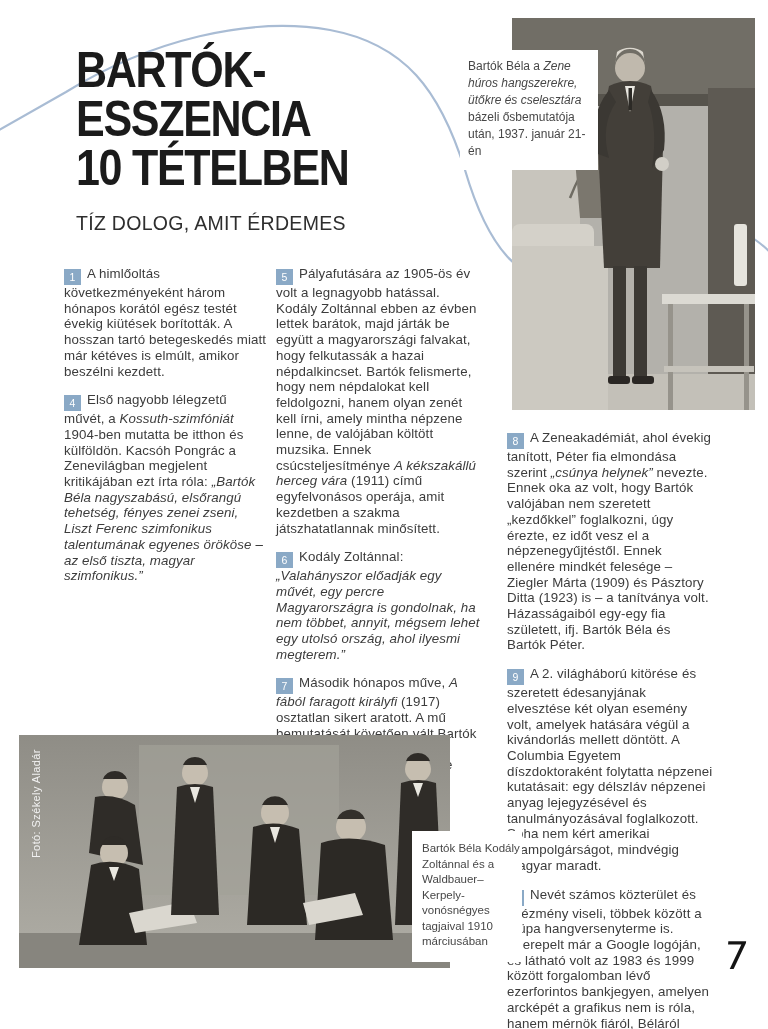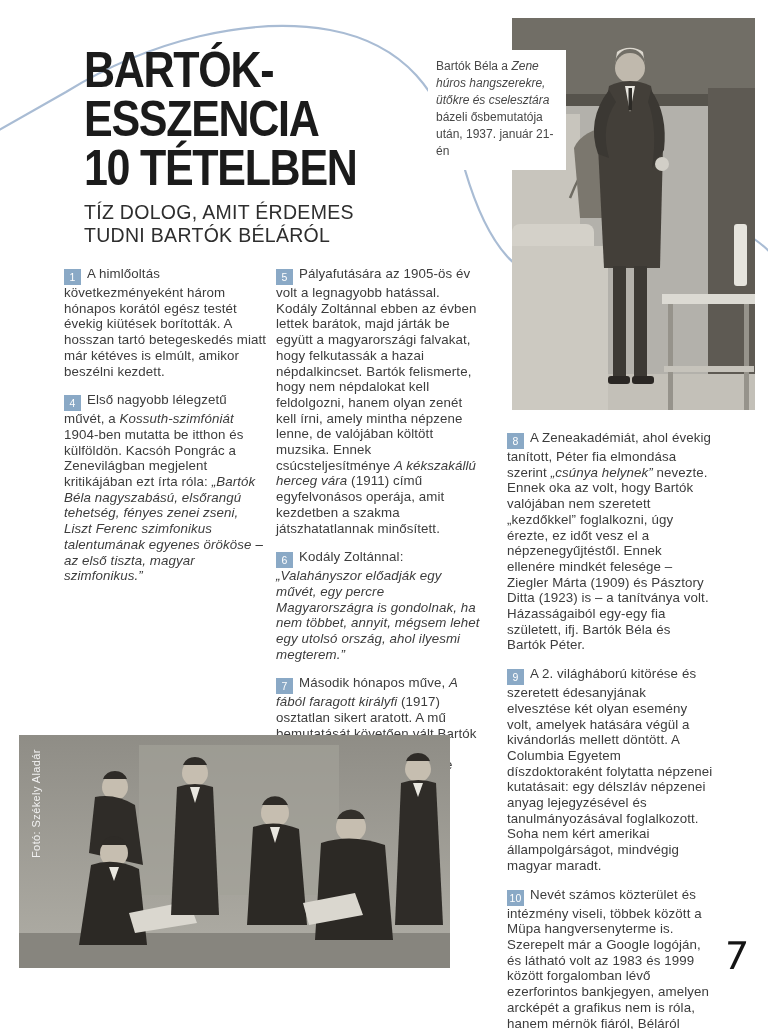--- a/index.html
+++ b/index.html
@@ -3,33 +3,33 @@
 <meta charset="utf-8">
 <style>
   :root{ --accent:#a9bcd4; --badge:#8aa9c6; --ink:#1b1b1b; --body:#3c3c3c; }
   html,body{margin:0;padding:0;}
   body{background:#e9e9e9;font-family:"Liberation Sans",sans-serif;}
   .page{position:relative;width:768px;height:1029px;background:#ffffff;overflow:hidden;}
 
   .curve{position:absolute;inset:0;z-index:1;pointer-events:none;}
   .curve path{stroke:var(--accent);stroke-width:2.2;fill:none;stroke-linecap:round;}
 
-  .masthead{position:absolute;left:84px;top:46px;z-index:2;}
+  .masthead{position:absolute;left:76px;top:46px;z-index:2;}
   .tl{display:block;font-weight:700;color:var(--ink);font-size:50px;line-height:49px;
       letter-spacing:-1.5px;transform:scaleX(0.86);transform-origin:left top;white-space:nowrap;}
-  .subtitle{margin-top:8px;}
+  .subtitle{margin-top:19px;}
   .sl{display:block;font-size:19.5px;line-height:23px;color:#2e2e2e;letter-spacing:0.3px;white-space:nowrap;}
 
   .photo{position:absolute;z-index:2;overflow:hidden;}
   .photo svg{display:block;}
   #photo-top{left:512px;top:18px;width:243px;height:392px;}
   #photo-bottom{left:19px;top:735px;width:431px;height:233px;}
 
   .capbox{position:absolute;background:#fff;z-index:3;color:#474747;}
-  #cap-top{left:428px;top:50px;width:126px;padding:8px 4px 10px 8px;font-size:12px;line-height:17px;}
+  #cap-top{left:460px;top:50px;width:126px;padding:8px 4px 10px 8px;font-size:12px;line-height:17px;}
   #cap-bottom{left:412px;top:831px;width:100px;padding:10px 0 12px 10px;font-size:11.5px;line-height:15.5px;}
   .capbox em{font-style:italic;}
 
   .credit{position:absolute;left:30px;top:858px;z-index:4;color:#f2f2f2;font-size:11px;
           letter-spacing:0.4px;transform:rotate(-90deg);transform-origin:0 0;white-space:nowrap;}
 
   .col{position:absolute;z-index:2;width:206px;}
   #col1{left:64px;top:266px;}
   #col2{left:276px;top:266px;}
   #col3{left:507px;top:430px;}
@@ -52,21 +52,20 @@
   </svg>
 
   <header class="masthead">
     <h1 style="margin:0;">
       <span class="tl">BARTÓK-</span>
       <span class="tl">ESSZENCIA</span>
       <span class="tl">10 TÉTELBEN</span>
     </h1>
     <div class="subtitle">
       <span class="sl">TÍZ DOLOG, AMIT ÉRDEMES</span>
-      <span class="sl">TUDNI BARTÓK BÉLÁRÓL</span>
     </div>
   </header>
 
   <figure class="photo" id="photo-top" style="margin:0;">
     <svg width="243" height="392" viewBox="0 0 243 392">
       <rect width="243" height="392" fill="#b3b1ab"></rect>
       <rect width="243" height="78" fill="#716e66"></rect>
       <rect y="76" width="243" height="12" fill="#56534c"></rect>
       <rect x="196" y="70" width="47" height="322" fill="#5e5a53"></rect>
       <rect y="356" width="243" height="36" fill="#c3c0b8"></rect>
@@ -145,16 +144,17 @@
       <polygon points="284,168 336,158 344,180 290,190" fill="#dad7cf"></polygon>
       <circle cx="399" cy="34" r="13" fill="#c6beb0"></circle>
         <path d="M387 26 a13 13 0 0 1 24 0 Z" fill="#2e2b27"></path>
       <path d="M382 48 Q399 42 417 48 L424 190 L376 190 Z" fill="#2f2c28"></path>
       <polygon points="394,48 404,48 399,62" fill="#e9e7e0"></polygon>
     </svg>
   </figure>
 
   <div class="credit">Fotó: Székely Aladár</div>
 
+  <div class="capbox" id="cap-bottom">Bartók Béla Kodály Zoltánnal és a Waldbauer–Kerpely-vonósnégyes tagjaival 1910 márciusában</div>
 
   <div class="pagenum">7</div>
 
 </div>
 
 </body></html>

